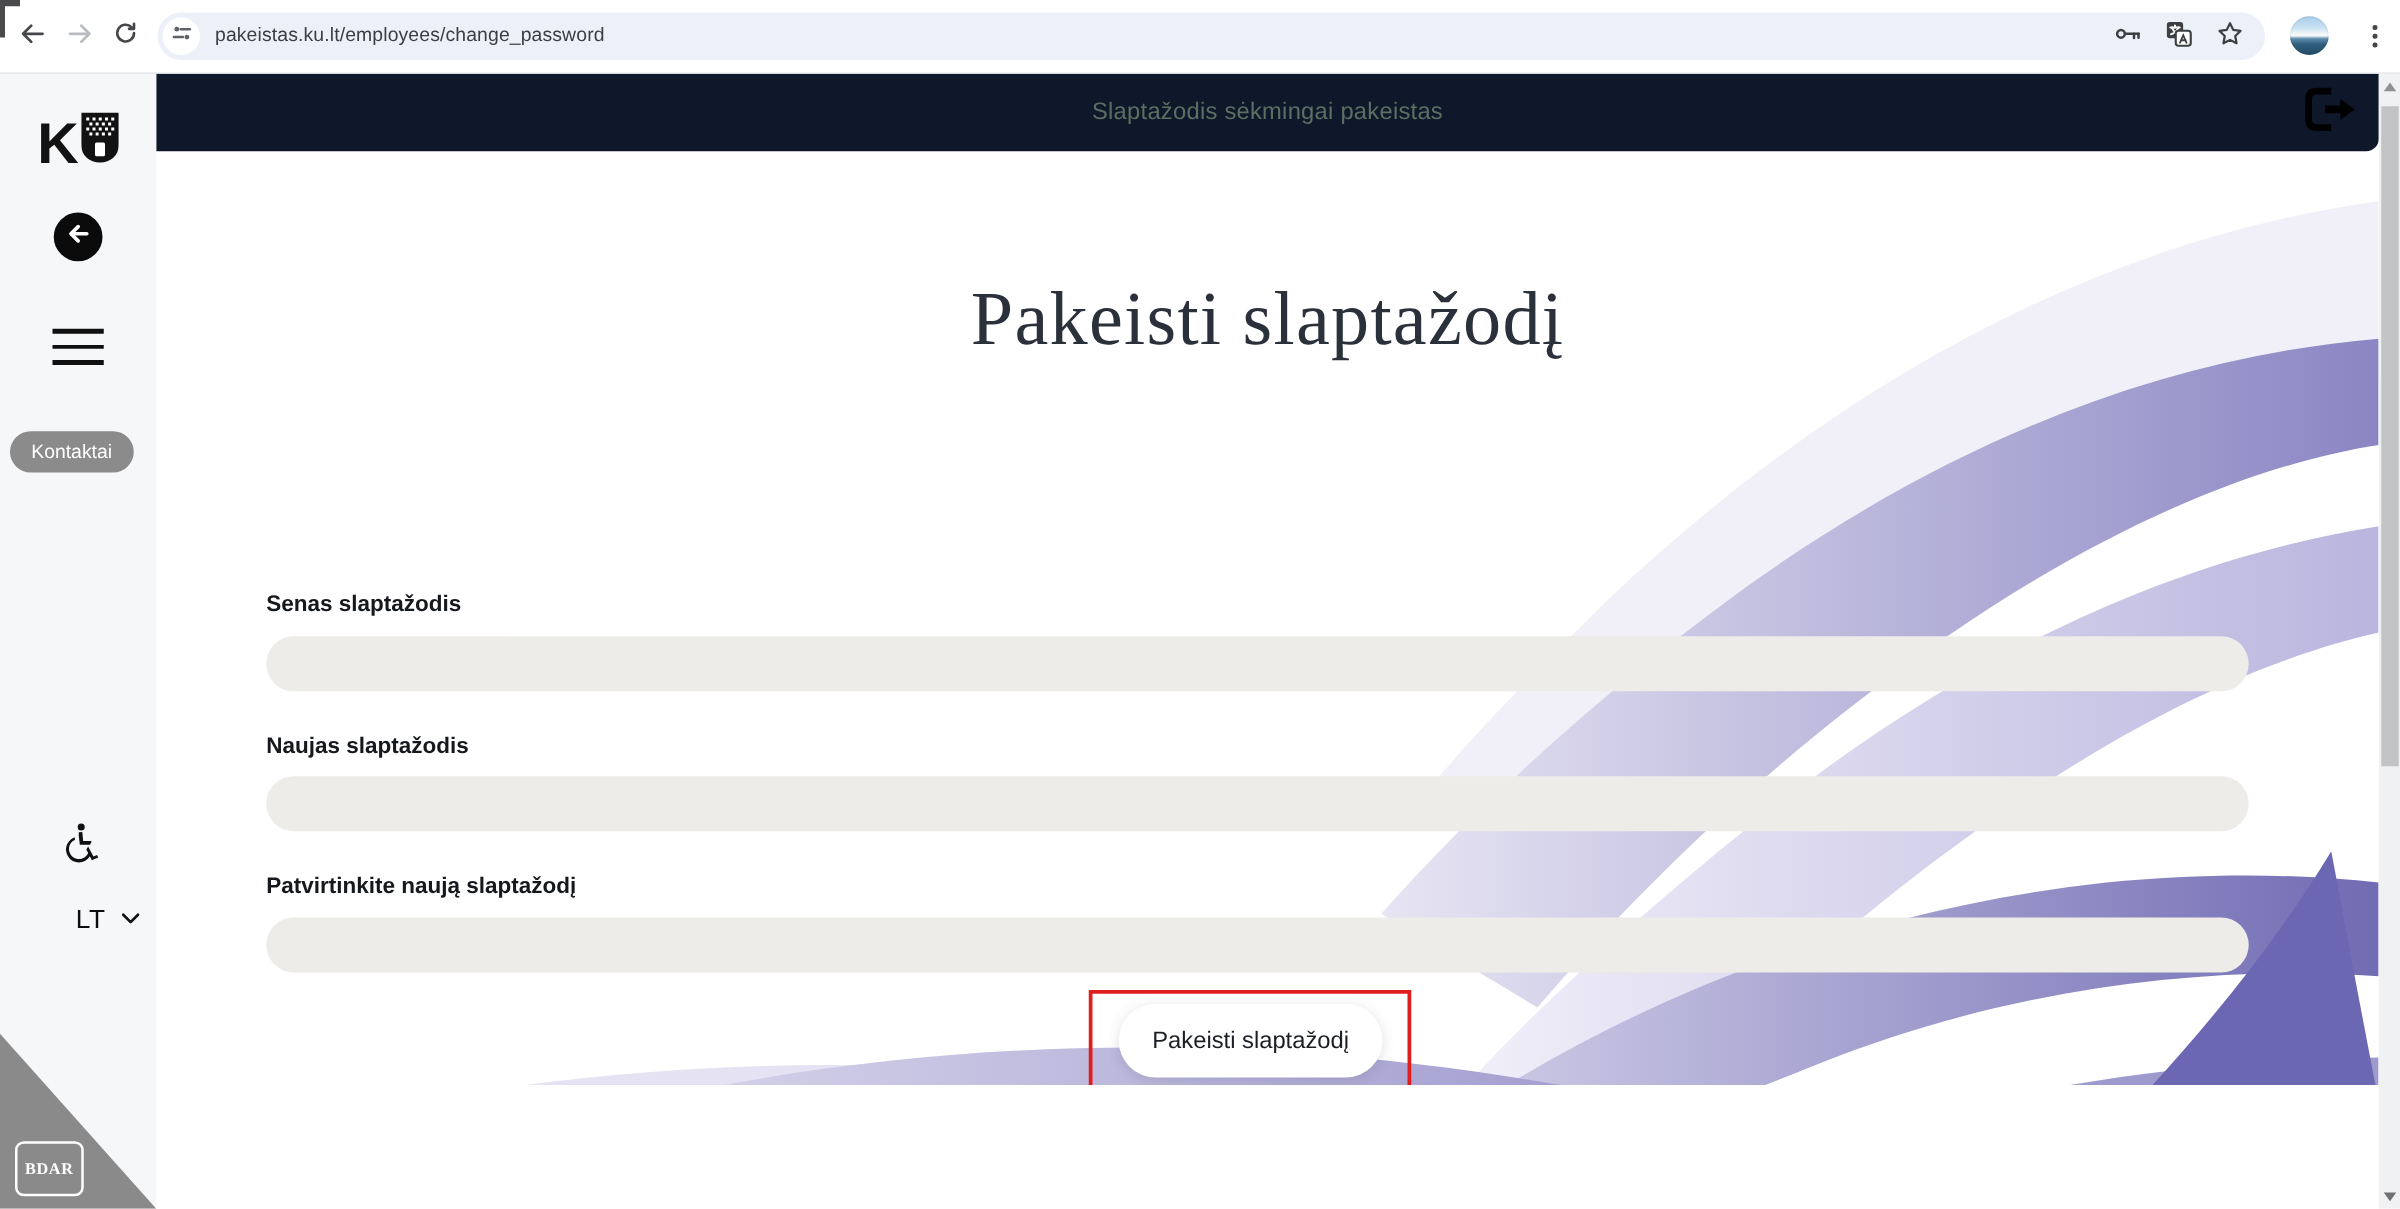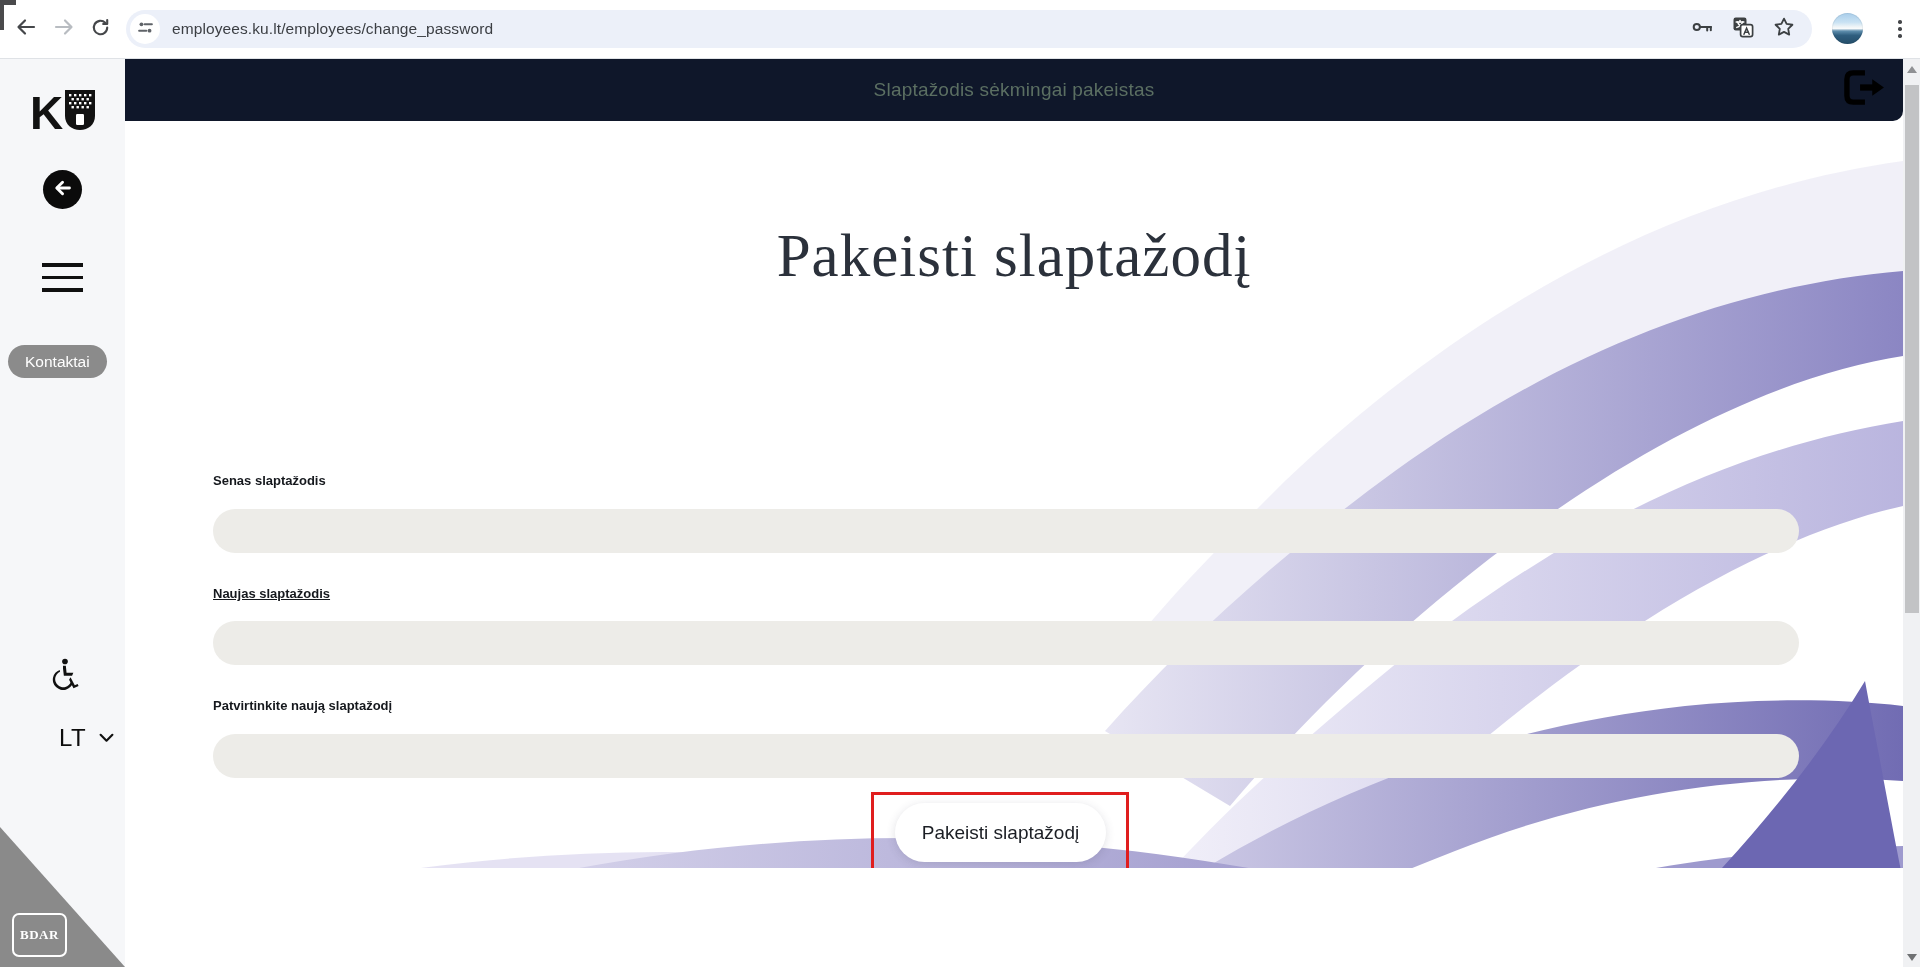--- a/index.html
+++ b/index.html
@@ -40,47 +40,47 @@
                background:#0b0b0b;display:flex;align-items:center;justify-content:center;}
   .hamburger{position:absolute;top:205px;left:42px;width:41px;height:29px;display:flex;
              flex-direction:column;justify-content:space-between;}
   .hamburger i{display:block;height:3.6px;background:#101010;}
   .kontaktai{position:absolute;top:287px;left:8px;height:33px;padding:0 17px;background:#8b8b8b;
              border-radius:17px;color:#fff;font-size:15.5px;display:flex;align-items:center;}
   .access-btn{position:absolute;top:598px;left:45px;width:36px;height:40px;display:flex;
               align-items:center;justify-content:center;}
   .lang{position:absolute;top:666px;left:0;width:125px;display:flex;align-items:center;
         justify-content:center;gap:13px;}
-  .lang-code{font-size:24px;color:#0d0d0d;letter-spacing:.5px;margin-left:48px;}
+  .lang-code{font-size:21px;color:#0d0d0d;letter-spacing:.5px;margin-left:48px;}
   .bdar-triangle{position:absolute;left:0;bottom:0;width:0;height:0;
                  border-bottom:140px solid #8a8a8a;border-right:125px solid transparent;}
   .bdar-badge{position:absolute;left:12px;bottom:10px;border:2px solid #fff;border-radius:7px;
               padding:12px 6px;color:#fff;font-family:"Liberation Serif","DejaVu Serif",serif;
               font-weight:700;font-size:13px;letter-spacing:.5px;z-index:2;}
 
   
   .banner{position:absolute;left:125px;top:0;width:1778px;height:63px;background:#0f172a;
           border-radius:0 0 10px 0;display:flex;align-items:center;justify-content:center;z-index:5;}
   .banner-msg{font-size:19px;color:#5b6f62;letter-spacing:.2px;}
   .logout-btn{position:absolute;right:16px;top:11px;width:48px;height:41px;display:flex;
               align-items:center;justify-content:center;}
 
   
   .content{position:absolute;left:125px;top:63px;width:1778px;height:747px;background:#fff;
            overflow:hidden;}
   .waves{position:absolute;left:0;top:0;width:1778px;height:846px;pointer-events:none;}
   .page-title{position:absolute;top:100px;left:0;width:1778px;text-align:center;
               font-family:"Liberation Serif","DejaVu Serif",serif;font-size:61px;font-weight:400;
               color:#2b313b;letter-spacing:1px;z-index:2;}
-  .field-label{position:absolute;left:88px;font-size:13px;font-weight:700;color:#15181d;z-index:2;}
+  .field-label{position:absolute;left:88px;font-size:18px;font-weight:700;color:#15181d;z-index:2;}
   .field-input{position:absolute;left:88px;width:1586px;height:44px;background:#edece8;border:none;
                border-radius:22px;z-index:2;outline:none;font-size:18px;color:#222;padding:0 20px;
                box-sizing:border-box;}
   .lbl1{top:352px;} .in1{top:388px;}
-  .lbl2{top:465px;text-decoration:underline;} .in2{top:500px;}
+  .lbl2{top:465px;} .in2{top:500px;}
   .lbl3{top:577px;} .in3{top:613px;}
   .highlight-rect{position:absolute;left:746px;top:671px;width:252px;height:74px;
                   border:3px solid #e01e1e;z-index:3;}
   .submit-btn{position:absolute;left:770px;top:682px;width:211px;height:59px;background:#ffffff;
               border:none;border-radius:30px;box-shadow:0 2px 10px rgba(60,60,90,.16);
               font-size:19px;color:#1b1e24;z-index:4;font-family:inherit;cursor:pointer;}
 
   
   .scrollbar{position:absolute;right:0;top:0;width:17px;height:909px;background:#f0f1f3;z-index:20;}
   .sb-up{position:absolute;top:8px;left:3.5px;width:0;height:0;border-left:5px solid transparent;
@@ -127,21 +127,21 @@
         <svg width="17" height="17" viewBox="0 0 16 16">
             <g stroke="#5f6368" stroke-width="1.9" stroke-linecap="round" fill="none">
               <line x1="7.2" y1="5" x2="14" y2="5"></line>
               <line x1="2" y1="11" x2="8.8" y2="11"></line>
             </g>
             <circle cx="4.2" cy="5" r="1.8" fill="#5f6368"></circle>
             <circle cx="11.8" cy="11" r="1.8" fill="#5f6368"></circle>
           </svg>
       </span>
     </div>
-    <div class="url-text">employees.ku.lt/employees/change_password</div>
+    <div class="url-text">pakeistas.ku.lt/employees/change_password</div>
     <div class="omni-icons">
       <span>
         <svg width="24" height="24" viewBox="0 0 24 24" fill="none" stroke="#3c4043" stroke-width="2" stroke-linecap="round">
             <circle cx="6.8" cy="12" r="3.1"></circle>
             <path d="M10 12h11"></path>
             <path d="M17.2 12v3.4"></path>
             <path d="M20.8 12v3.2"></path>
           </svg>
       </span>
       <span>

